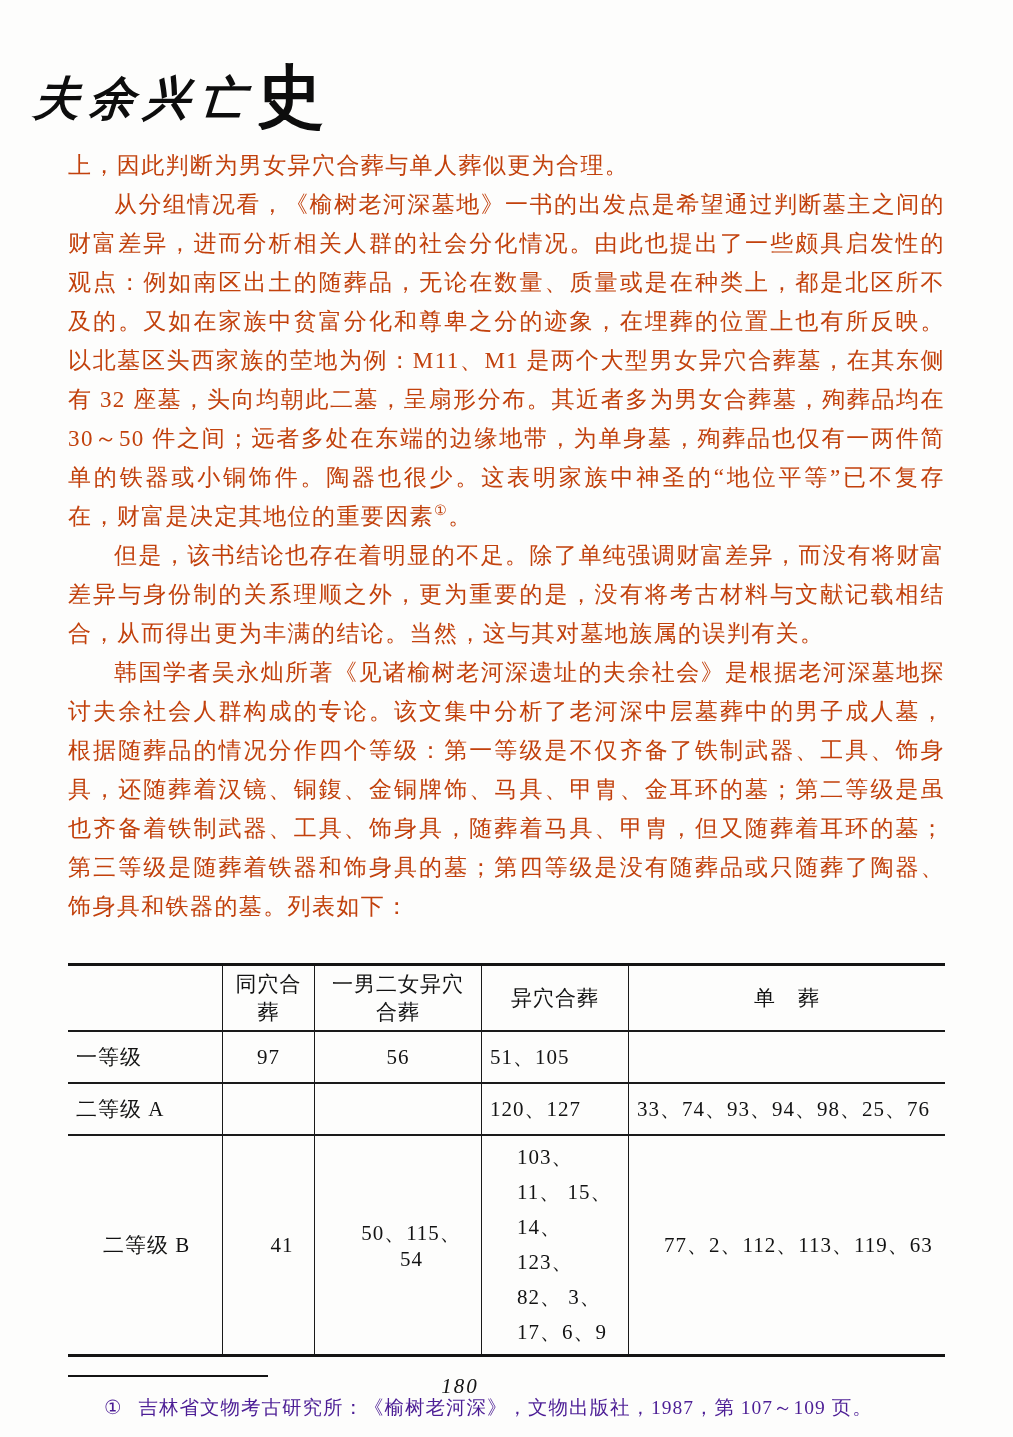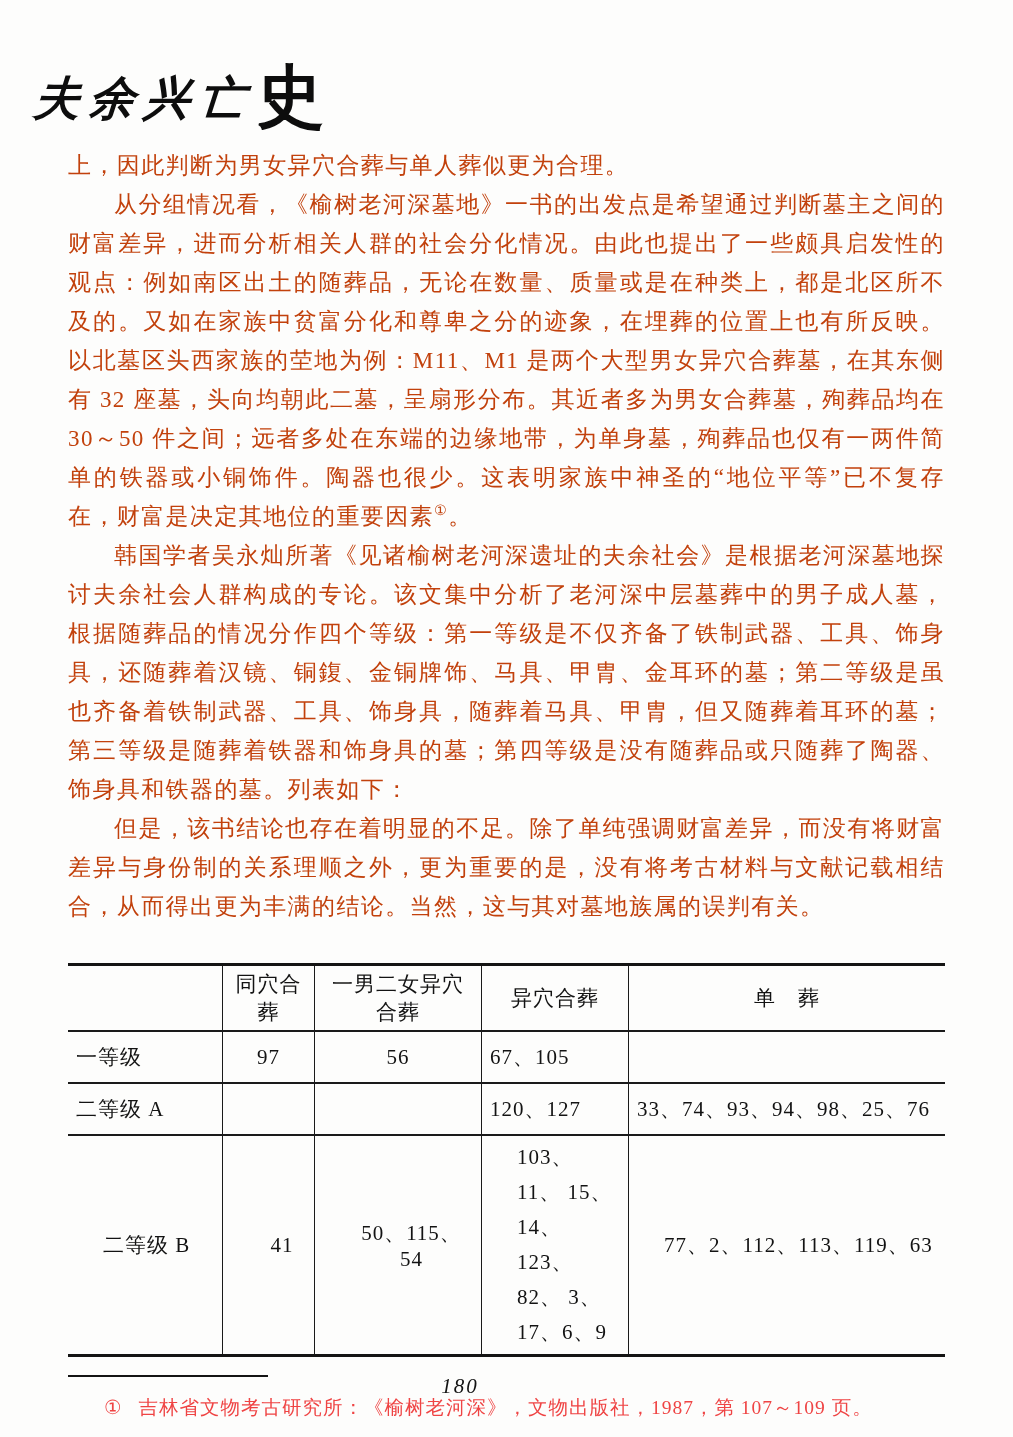--- a/index.html
+++ b/index.html
@@ -58,21 +58,21 @@
   tr.r-short td { height:42px; }
   tr.r-tall td { height:104px; }
 
   
   .fnsep {
     margin-top:18px; width:200px; height:0;
     border-top:2.5px solid #141414;
   }
   .footnote {
     margin:16px 0 0 36px; font-size:19.5px; line-height:30px;
-    letter-spacing:1px; color:#ef4444;
+    letter-spacing:1px; color:#4c1d95;
   }
   .fn-marker { margin-right:16px; }
 
   .pagenum {
     position:absolute; left:0; width:920px; bottom:38px;
     text-align:center; font-size:21px; letter-spacing:2px; color:#131313;font-style:italic;
   }
 </style>
 </head>
 <body>
@@ -82,23 +82,23 @@
   <div class="cal">
     <span class="cal-main">夫余兴亡</span><span class="cal-last">史</span>
   </div>
 
   <div class="content">
 
     <p class="para">上，因此判断为男女异穴合葬与单人葬似更为合理。</p>
 
     <p class="para indent"><span>从分组情况看，《榆树老河深墓地》一书的出发点是希望通过判断墓主之间的财富差异，进而分析相关人群的社会分化情况。由此也提出了一些颇具启发性的观点：例如南区出土的随葬品，无论在数量、质量或是在种类上，都是北区所不及的。又如在家族中贫富分化和尊卑之分的迹象，在埋葬的位置上也有所反映。以北墓区头西家族的茔地为例：M11、M1 是两个大型男女异穴合葬墓，在其东侧有 32 座墓，头向均朝此二墓，呈扇形分布。其近者多为男女合葬墓，殉葬品均在 30～50 件之间；远者多处在东端的边缘地带，为单身墓，殉葬品也仅有一两件简单的铁器或小铜饰件。陶器也很少。这表明家族中神圣的“地位平等”已不复存在，财富是决定其地位的重要因素</span><sup class="fnref">①</sup><span>。</span></p>
 
+    <p class="para indent">但是，该书结论也存在着明显的不足。除了单纯强调财富差异，而没有将财富差异与身份制的关系理顺之外，更为重要的是，没有将考古材料与文献记载相结合，从而得出更为丰满的结论。当然，这与其对墓地族属的误判有关。</p>
+
     <p class="para indent">韩国学者吴永灿所著《见诸榆树老河深遗址的夫余社会》是根据老河深墓地探讨夫余社会人群构成的专论。该文集中分析了老河深中层墓葬中的男子成人墓，根据随葬品的情况分作四个等级：第一等级是不仅齐备了铁制武器、工具、饰身具，还随葬着汉镜、铜鍑、金铜牌饰、马具、甲胄、金耳环的墓；第二等级是虽也齐备着铁制武器、工具、饰身具，随葬着马具、甲胄，但又随葬着耳环的墓；第三等级是随葬着铁器和饰身具的墓；第四等级是没有随葬品或只随葬了陶器、饰身具和铁器的墓。列表如下：</p>
-
-    <p class="para indent">但是，该书结论也存在着明显的不足。除了单纯强调财富差异，而没有将财富差异与身份制的关系理顺之外，更为重要的是，没有将考古材料与文献记载相结合，从而得出更为丰满的结论。当然，这与其对墓地族属的误判有关。</p>
 
     <table class="grades">
       <colgroup>
         <col class="c0">
           <col class="c1">
           <col class="c2">
           <col class="c3">
           <col>
       </colgroup>
       <thead>
@@ -108,21 +108,21 @@
           <th>一男二女异穴合葬</th>
           <th>异穴合葬</th>
           <th>单　葬</th>
         </tr>
       </thead>
       <tbody>
         <tr class="r-short">
           <td class="rowlabel">一等级</td>
           <td class="center">97</td>
           <td class="center">56</td>
-          <td class="listcell">67、105</td>
+          <td class="listcell">51、105</td>
           <td class="listcell"></td>
         </tr>
         <tr class="r-short">
           <td class="rowlabel">二等级 A</td>
           <td class="center"></td>
           <td class="center"></td>
           <td class="listcell">120、127</td>
           <td class="listcell">33、74、93、94、98、25、76</td>
         </tr>
         <tr class="r-tall">

